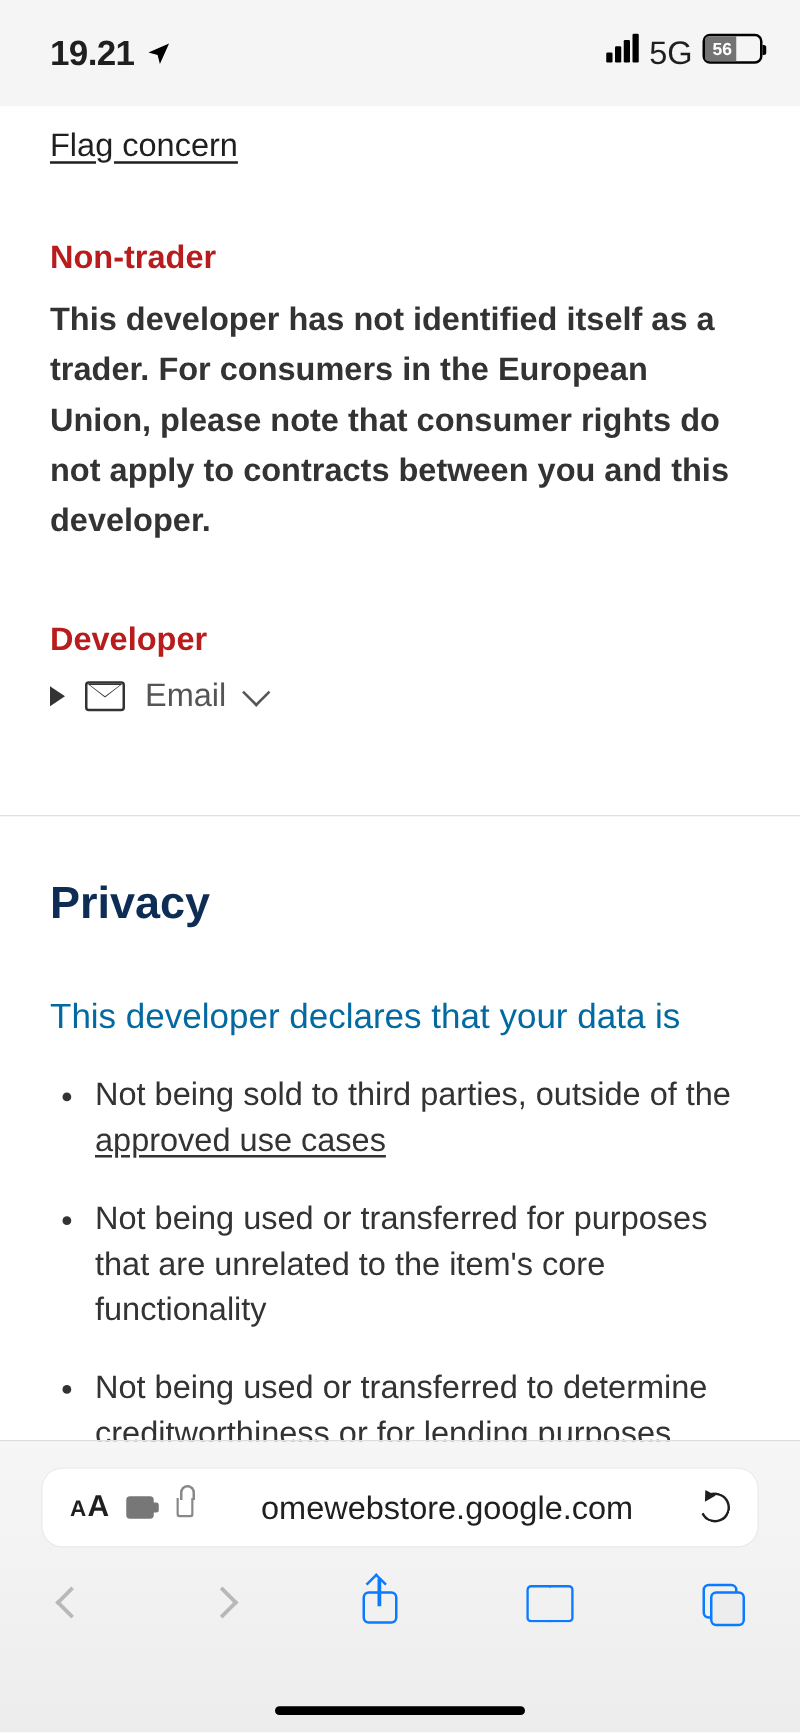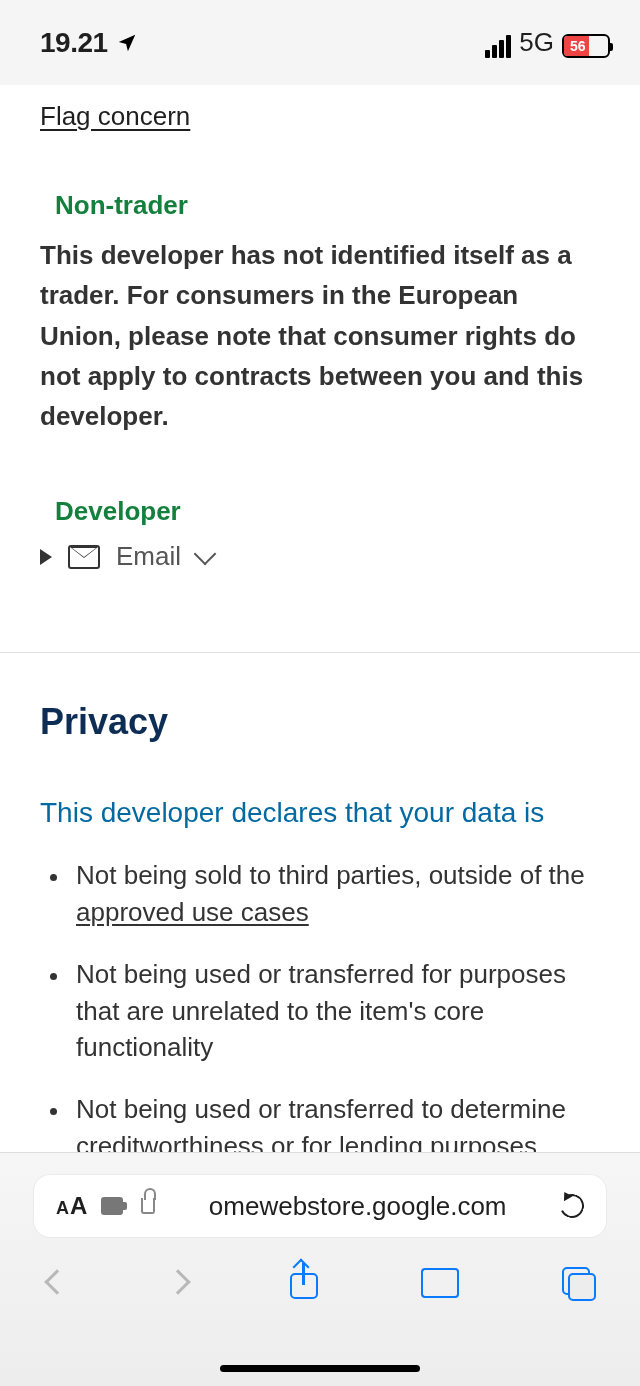--- a/index.html
+++ b/index.html
@@ -1,33 +1,33 @@
 <!DOCTYPE html>
 <html><head>
 <meta charset="utf-8">
 <style>
   * { margin: 0; padding: 0; box-sizing: border-box; -webkit-font-smoothing: antialiased; }
   html, body { width: 640px; height: 1386px; font-family: -apple-system, "SF Pro Text", "Helvetica Neue", Arial, sans-serif; background: #fff; color: #1f1f1f; }
   .status-bar { height: 85px; background: #f5f5f5; display: flex; align-items: center; justify-content: space-between; padding: 0 30px 0 40px; }
   .status-left { display: flex; align-items: center; gap: 8px; }
   .status-time { font-size: 28px; font-weight: 700; letter-spacing: -0.5px; }
   .location-icon svg { display: block; }
-  .status-right { display: flex; align-items: flex-end; gap: 8px; }
+  .status-right { display: flex; align-items: flex-start; gap: 8px; }
   .signal-icon { display: flex; align-items: flex-end; gap: 2px; }
   .signal-icon span { width: 5px; background: #000; border-radius: 1px; }
   .signal-icon span:nth-child(1){height:8px} .signal-icon span:nth-child(2){height:13px}
   .signal-icon span:nth-child(3){height:18px} .signal-icon span:nth-child(4){height:23px}
   .network-label { font-size: 26px; font-weight: 500; }
   .battery { width: 48px; height: 24px; border: 2px solid #000; border-radius: 6px; position: relative; display:flex; align-items:center; }
   .battery::after { content:""; position:absolute; right:-5px; top:7px; width:3px; height:8px; background:#000; border-radius:0 2px 2px 0; }
-  .battery-fill { background:#ef4444; height:100%; width:56%; border-radius:3px 0 0 3px; display:flex; align-items:center; justify-content:center; }
+  .battery-fill { background:#737373; height:100%; width:56%; border-radius:3px 0 0 3px; display:flex; align-items:center; justify-content:center; }
   .battery-text { font-size:14px; font-weight:700; color:#fff; padding-left:3px; }
   .page { padding: 0 40px; }
   .flag-concern { display:inline-block; margin-top: 16px; font-size: 26px; color:#1f1f1f; text-decoration: underline; text-underline-offset: 4px; }
-  .section-label { margin-top: 58px; font-size: 26px; font-weight: 600; color: #15803d; margin-left: 15px; }
+  .section-label { margin-top: 58px; font-size: 26px; font-weight: 600; color: #b91c1c; }
   .section-label.dev { margin-top: 60px; }
   .body-text { margin-top: 14px; font-size: 26px; line-height: 1.55; color: #333; font-weight: bold; }
   .email-row { margin-top: 14px; display:flex; align-items:center; gap: 16px; }
   .triangle { width:0; height:0; border-top:8px solid transparent; border-bottom:8px solid transparent; border-left:12px solid #333; }
   .mail-icon { width:32px; height:24px; border:2px solid #333; border-radius:3px; position:relative; }
   .mail-icon::after { content:""; position:absolute; left:3px; top:2px; width:22px; height:12px; border-left:2px solid #333; border-right:2px solid #333; border-bottom:2px solid #333; transform: scaleY(0.6) rotate(45deg); transform-origin: top center; display:none; }
   .mail-flap { position:absolute; left:0; top:0; width:0; height:0; border-left:14px solid transparent; border-right:14px solid transparent; border-top:11px solid #333; }
   .mail-flap::after{ content:""; position:absolute; left:-12px; top:-10px; width:0; height:0; border-left:12px solid transparent; border-right:12px solid transparent; border-top:9px solid #fff; }
   .email-label { font-size: 26px; color:#555; }
   .chev-down { width:16px; height:16px; border-right:2px solid #555; border-bottom:2px solid #555; transform: rotate(45deg); margin-top:-6px; }

